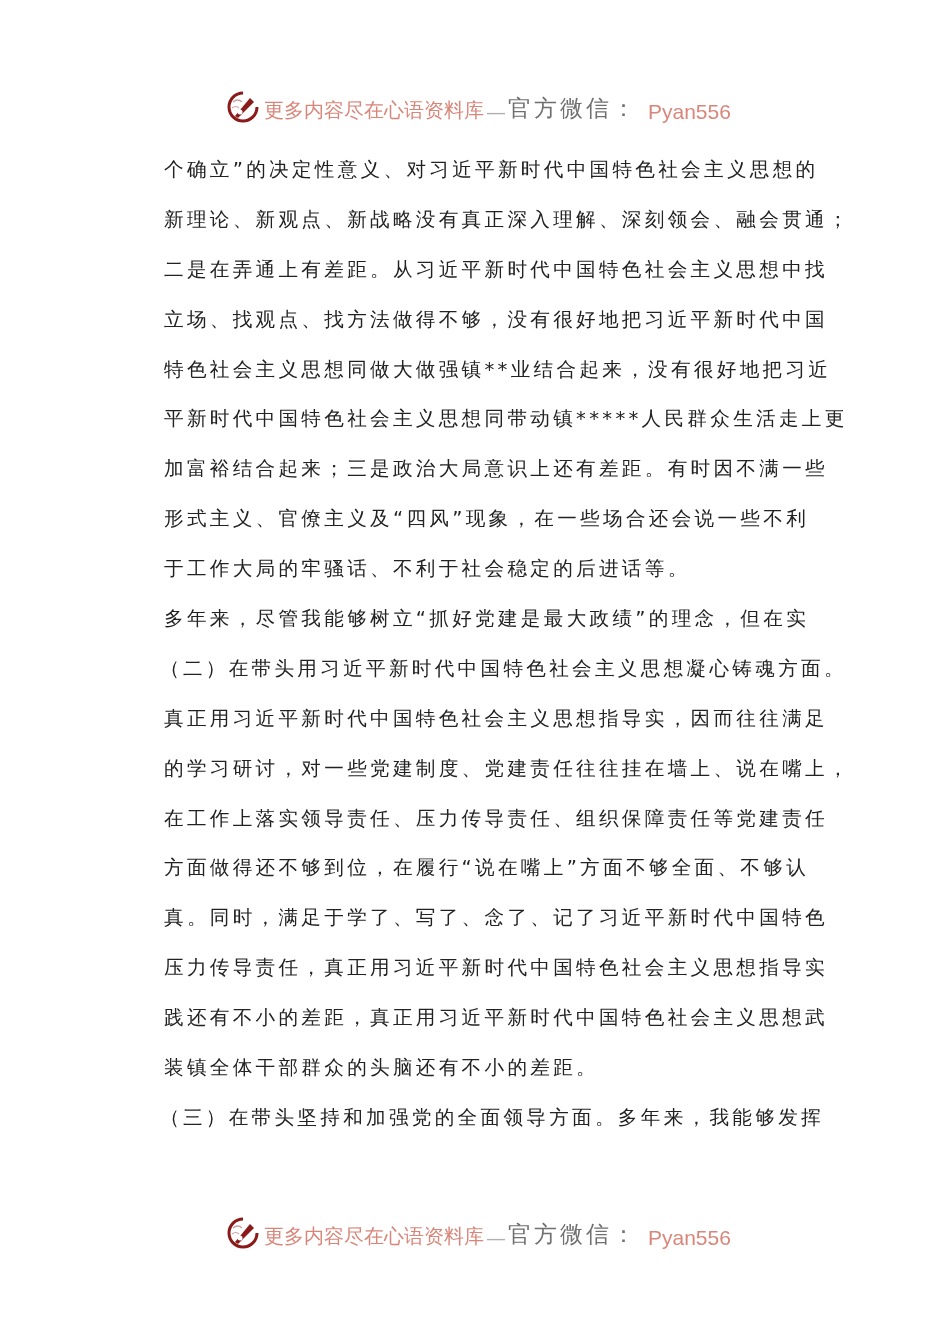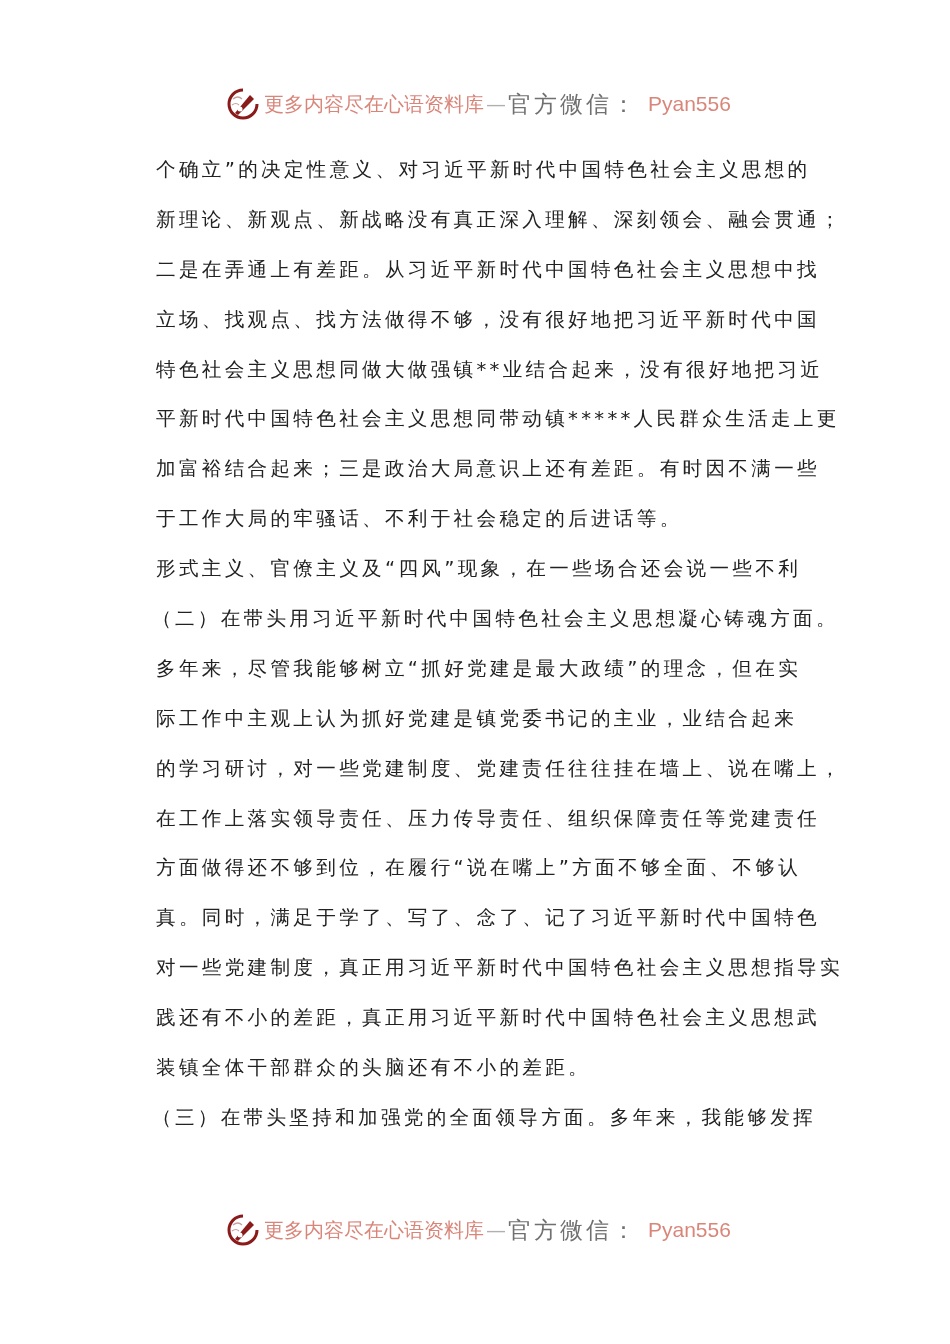--- a/index.html
+++ b/index.html
@@ -12,21 +12,21 @@
       height: 1344px;
       position: relative;
       overflow: hidden;
       font-family: "DejaVu Sans", sans-serif;
     }
     .banner {
       position: absolute;
       left: 226px;
       height: 40px;
       display: flex;
-      align-items: center;
+      align-items: flex-end;
       white-space: nowrap;
     }
     .banner.top { top: 84px; }
     .banner.bottom { top: 1210px; }
     .logo {
       width: 34px;
       height: 34px;
       margin-right: 4px;
       flex: 0 0 auto;
     }
@@ -48,21 +48,21 @@
       letter-spacing: 3px;
     }
     .banner-id {
       font-family: Liberation Sans, sans-serif;
       font-size: 21px;
       color: #d9867a;
       margin-left: 10px;
     }
     .content {
       position: absolute;
-      left: 156px;
+      left: 164px;
       top: 150px;
       width: 670px;
     }
     .line {
       height: 49.9px;
       line-height: 40px;
       font-family: "DejaVu Sans", sans-serif;
       font-size: 19.6px;
       color: #222222;
       letter-spacing: 3.3px;
@@ -90,30 +90,30 @@
 </div>
 
 <div class="content">
   <div class="line">个确立”的决定性意义、对习近平新时代中国特色社会主义思想的</div>
   <div class="line">新理论、新观点、新战略没有真正深入理解、深刻领会、融会贯通；</div>
   <div class="line">二是在弄通上有差距。从习近平新时代中国特色社会主义思想中找</div>
   <div class="line">立场、找观点、找方法做得不够，没有很好地把习近平新时代中国</div>
   <div class="line">特色社会主义思想同做大做强镇**业结合起来，没有很好地把习近</div>
   <div class="line">平新时代中国特色社会主义思想同带动镇*****人民群众生活走上更</div>
   <div class="line">加富裕结合起来；三是政治大局意识上还有差距。有时因不满一些</div>
+  <div class="line">形式主义、官僚主义及“四风”现象，在一些场合还会说一些不利</div>
   <div class="line">于工作大局的牢骚话、不利于社会稳定的后进话等。</div>
-  <div class="line">形式主义、官僚主义及“四风”现象，在一些场合还会说一些不利</div>
+  <div class="line">多年来，尽管我能够树立“抓好党建是最大政绩”的理念，但在实</div>
   <div class="line heading">（二）在带头用习近平新时代中国特色社会主义思想凝心铸魂方面。</div>
-  <div class="line">多年来，尽管我能够树立“抓好党建是最大政绩”的理念，但在实</div>
-  <div class="line">际工作中主观上认为抓好党建是镇党委书记的主业，业结合起来</div>
+  <div class="line">真正用习近平新时代中国特色社会主义思想指导实，因而往往满足</div>
   <div class="line">的学习研讨，对一些党建制度、党建责任往往挂在墙上、说在嘴上，</div>
   <div class="line">在工作上落实领导责任、压力传导责任、组织保障责任等党建责任</div>
   <div class="line">方面做得还不够到位，在履行“说在嘴上”方面不够全面、不够认</div>
   <div class="line">真。同时，满足于学了、写了、念了、记了习近平新时代中国特色</div>
-  <div class="line">对一些党建制度，真正用习近平新时代中国特色社会主义思想指导实</div>
+  <div class="line">压力传导责任，真正用习近平新时代中国特色社会主义思想指导实</div>
   <div class="line">践还有不小的差距，真正用习近平新时代中国特色社会主义思想武</div>
   <div class="line">装镇全体干部群众的头脑还有不小的差距。</div>
   <div class="line heading">（三）在带头坚持和加强党的全面领导方面。多年来，我能够发挥</div>
 </div>
 
 <div class="banner bottom">
   <svg class="logo" viewBox="0 0 34 34">
     <path d="M17 3 A14 14 0 1 0 31 17" fill="none" stroke="#8b1a1a" stroke-width="3"></path>
     <path d="M9 26 L24 8 L28 12 L12 28 Z" fill="#8b1a1a"></path>
     <circle cx="14" cy="22" r="2.5" fill="#ffffff"></circle>

